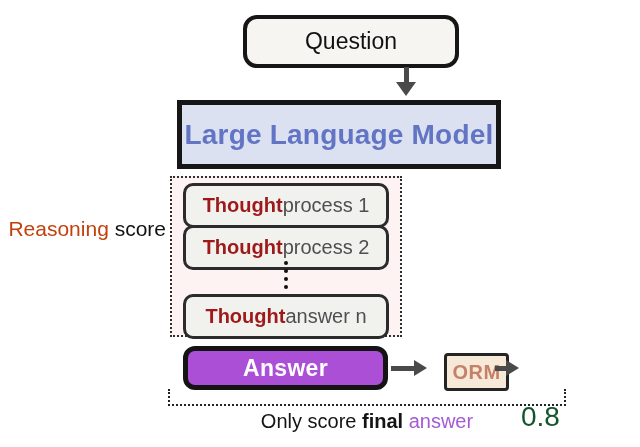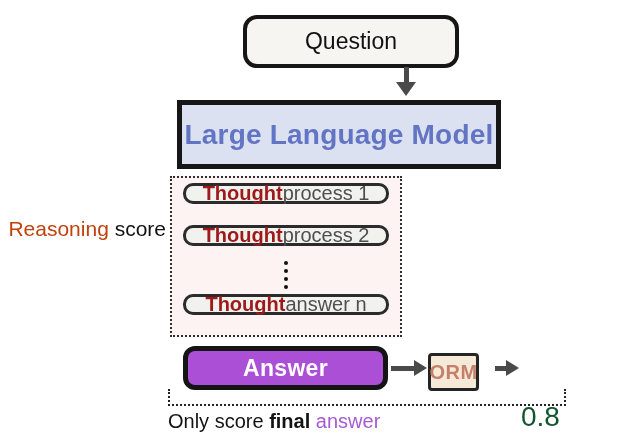--- a/index.html
+++ b/index.html
@@ -54,21 +54,21 @@
     font-weight: normal;
   }
   .dotted-container {
     position: absolute;
     left: 170px; top: 176px; width: 232px; height: 161px;
     background: #fcf3f2;
     border: 2px dotted #2e2e2e;
     box-sizing: border-box;
   }
   .thought-box {
-    left: 183px; width: 206px; height: 21px;
+    left: 183px; width: 206px; height: 45px;
     background: #f1f1ee;
     border: 3px solid #2b2b2b;
     border-radius: 10px;
     font-size: 20px;
     color: #4f4f4f;
     white-space: nowrap;
   }
   .thought-box .em {
     color: #9e1a1a;
     font-weight: bold;
@@ -92,21 +92,21 @@
     left: 183px; top: 346px; width: 205px; height: 44px;
     background: #ab4fd6;
     border: 5px solid #141414;
     border-radius: 12px;
     font-size: 23px;
     font-weight: bold;
     color: #ffffff;
     letter-spacing: 0.3px;
   }
   .orm-box {
-    left: 428px; top: 353px; width: 51px; height: 38px;
+    left: 444px; top: 353px; width: 65px; height: 38px;
     background: #f6e9d8;
     border: 3px solid #242424;
     border-radius: 4px;
     font-size: 20px;
     font-weight: bold;
     color: #c5806a;
     letter-spacing: 0.5px;
   }
   .score {
     position: absolute;
@@ -153,21 +153,21 @@
     left: 168px; top: 389px;
     width: 398px; height: 17px;
     border-left: 2px dotted #222222;
     border-right: 2px dotted #222222;
     border-bottom: 2px dotted #222222;
     box-sizing: border-box;
   }
   .caption {
     position: absolute;
     left: 168px; top: 410px; width: 398px;
-    text-align: left;
+    text-align: center;
     font-size: 20px;
     color: #141414;
     white-space: nowrap;
   }
   .caption .bold { font-weight: bold; }
   .caption .hl { color: #a55bd3; font-weight: 500; }
 </style>
 </head>
 <body>
 

